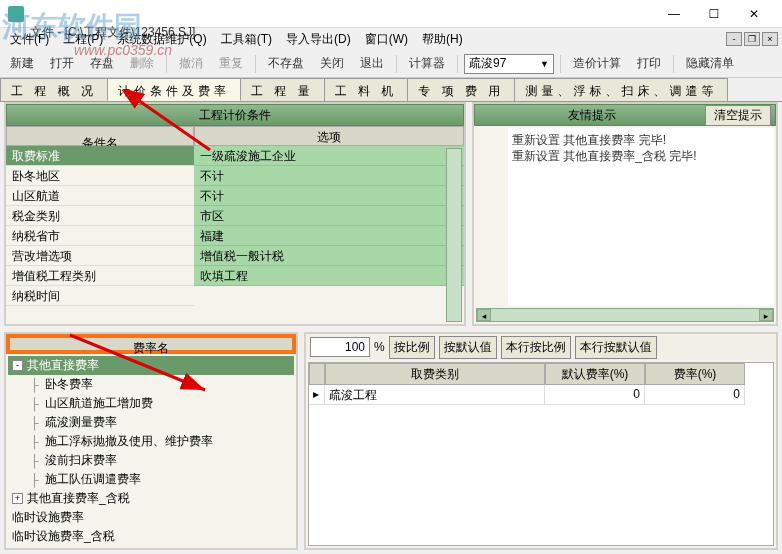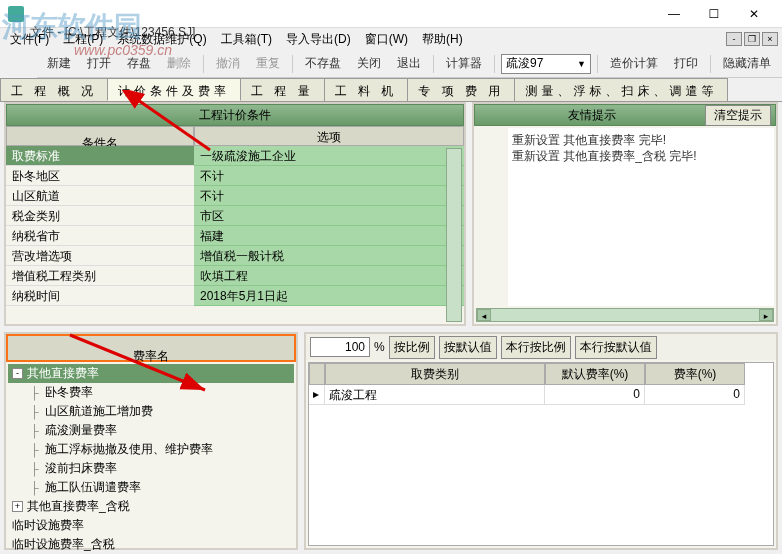--- a/index.html
+++ b/index.html
@@ -9,21 +9,21 @@
 .title-bar .icon { width: 16px; height: 16px; background: #4a9; border-radius: 2px; margin-right: 6px; }
 .title-bar .title { flex: 1; color: #333; margin-top: 37px; }
 .win-controls { display: flex; gap: 0; }
 .win-btn { width: 40px; height: 28px; display: flex; align-items: center; justify-content: center; cursor: pointer; }
 
 .menu-bar { height: 22px; background: #f0f0f0; display: flex; align-items: center; padding: 2px 4px; gap: 2px; }
 .menu-item { padding: 2px 6px; cursor: pointer; }
 .sub-win-controls { margin-left: auto; display: flex; gap: 2px; }
 .sub-win-btn { width: 16px; height: 14px; border: 1px solid #888; background: #ddd; font-size: 9px; display: flex; align-items: center; justify-content: center; cursor: pointer; }
 
-.toolbar { height: 28px; background: #f0f0f0; border-bottom: 1px solid #ccc; display: flex; align-items: center; padding: 2px 4px; gap: 4px; margin-left: 37px; }
+.toolbar { height: 28px; background: #f0f0f0; border-bottom: 1px solid #ccc; display: flex; align-items: center; padding: 2px 4px; gap: 4px; }
 .tb-btn { padding: 2px 6px; cursor: pointer; color: #333; }
 .tb-btn.disabled { color: #999; }
 .tb-sep { width: 1px; height: 18px; background: #ccc; margin: 0 2px; }
 .tb-combo { border: 1px solid #888; background: #fff; height: 20px; padding: 0 4px; min-width: 90px; display: flex; align-items: center; }
 .tb-combo .arrow { margin-left: auto; font-size: 9px; }
 
 .tab-row { height: 24px; display: flex; background: #f0f0f0; border-bottom: 1px solid #999; }
 .tab { padding: 4px 10px; border: 1px solid #999; border-bottom: none; background: #e8e8d8; cursor: pointer; margin-right: -1px; letter-spacing: 4px; }
 .tab.active { background: #f8f8e8; font-weight: normal; border-bottom: 1px solid #f8f8e8; position: relative; z-index: 1; }
 
@@ -46,21 +46,21 @@
 .cond-row .c2 { flex: 1; padding: 2px 6px; background: #a8d8a8; border-bottom: 1px solid #8bc88b; }
 .cond-row.selected .c1 { background: #6a9a6a; color: #fff; }
 .scrollbar-green { position: absolute; right: 2px; top: 44px; bottom: 2px; width: 16px; background: #c8e0c8; border: 1px solid #8aaa8a; }
 
 .tips-body { padding: 4px; background: #fff; position: absolute; top: 24px; left: 2px; right: 2px; bottom: 18px; overflow: hidden; margin-left: 32px; }
 .tips-body .line { color: #333; line-height: 16px; }
 .scroll-h-green { position: absolute; bottom: 2px; left: 2px; right: 2px; height: 14px; background: #c8e0c8; border: 1px solid #8aaa8a; display:flex; }
 .scroll-h-green .arrow { width: 14px; background: #a8c8a8; border: 1px solid #8aaa8a; text-align:center; font-size:9px; line-height:12px; }
 .scroll-h-green .track { flex:1; }
 
-.tree-header { height: 20px; background: #d8d8c8; border: 2px solid #f97316; text-align: center; padding: 12px; }
+.tree-header { height: 20px; background: #d8d8c8; border: 4px solid #f97316; text-align: center; padding: 2px; }
 .tree-body { padding: 2px; }
 .tree-node { padding: 1px 0 1px 4px; cursor: pointer; display: flex; align-items: center; }
 .tree-node.selected { background: #6a9a6a; color: #fff; }
 .tree-toggle { width: 11px; height: 11px; border: 1px solid #888; display: inline-flex; align-items: center; justify-content: center; margin-right: 4px; font-size: 9px; line-height: 9px; background: #fff; color: #000; }
 .tree-indent { display: inline-block; }
 
 .toolbar2 { height: 26px; display: flex; align-items: center; gap: 4px; padding: 2px 4px; background: #f0f0e8; }
 .tb2-input { width: 60px; height: 20px; border: 1px solid #888; background: #fff; padding: 0 4px; text-align: right; }
 .tb2-btn { border: 1px solid #888; background: #e8e8d8; padding: 2px 4px; cursor: pointer; }
 
@@ -175,21 +175,20 @@
         <div class="cond-row">
           <div class="c1">营改增选项</div>
           <div class="c2">增值税一般计税</div>
         </div>
         <div class="cond-row">
           <div class="c1">增值税工程类别</div>
           <div class="c2">吹填工程</div>
         </div>
         <div class="cond-row">
           <div class="c1">纳税时间</div>
-          <div class="c2">2018年5月1日起</div>
         </div>
       </div>
     <div class="scrollbar-green"></div>
   </div>
 
   <div class="panel panel-top-right">
     <div class="panel-header flex">
       <span style="flex:1;text-align:center">友情提示</span>
       <button class="btn">清空提示</button>
     </div>

